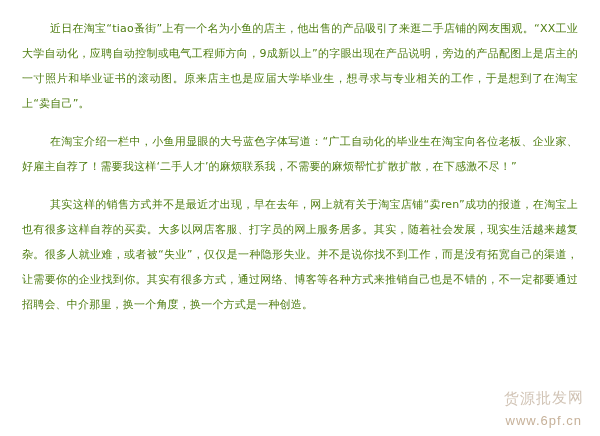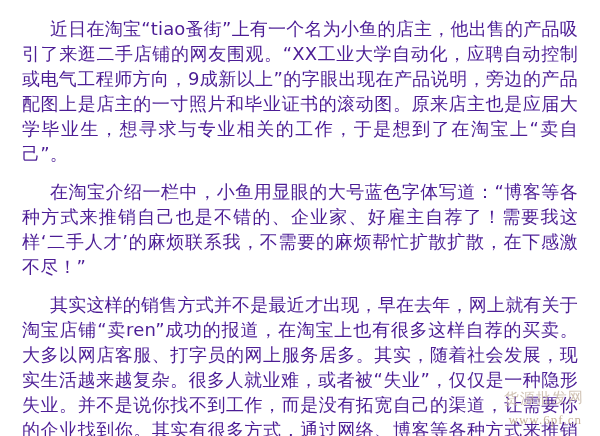--- a/index.html
+++ b/index.html
@@ -18,23 +18,23 @@
     position: absolute;
     left: 0;
     top: 0;
     width: 600px;
     height: 436px;
     box-sizing: border-box;
     padding: 16px 22px 6px 22px;
   }
   .para {
     margin: 0 0 13px 0;
-    font-size: 18px;
+    font-size: 11px;
     line-height: 25px;
-    color: #4c1d95;
+    color: #4d7c0f;
     text-align: justify;
     text-indent: 28px;
     letter-spacing: 0.2px;
     font-family: "DejaVu Sans", "Liberation Sans", sans-serif;
   }
   .para:last-of-type {
     margin-bottom: 0;
   }
   .watermark {
     position: absolute;
@@ -47,29 +47,29 @@
     opacity: 0.85;
     pointer-events: none;
     transform: rotate(-1deg);
   }
   .watermark-sub {
     position: absolute;
     right: 18px;
     bottom: 8px;
     font-size: 13px;
     color: #c0a98f;
-    font-family: Liberation Serif, serif;
+    font-family: Liberation Sans, sans-serif;
     letter-spacing: 1px;
     opacity: 0.9;
     pointer-events: none;
   }
 </style>
 </head>
 <body>
 
 <div class="article">
   <p class="para">近日在淘宝“tiao蚤街”上有一个名为小鱼的店主，他出售的产品吸引了来逛二手店铺的网友围观。“XX工业大学自动化，应聘自动控制或电气工程师方向，9成新以上”的字眼出现在产品说明，旁边的产品配图上是店主的一寸照片和毕业证书的滚动图。原来店主也是应届大学毕业生，想寻求与专业相关的工作，于是想到了在淘宝上“卖自己”。</p>
-  <p class="para">在淘宝介绍一栏中，小鱼用显眼的大号蓝色字体写道：“博客等各种方式来推销自己也是不错的、企业家、好雇主自荐了！需要我这样‘二手人才’的麻烦联系我，不需要的麻烦帮忙扩散扩散，在下感激不尽！”</p>
+  <p class="para">在淘宝介绍一栏中，小鱼用显眼的大号蓝色字体写道：“广工自动化的毕业生在淘宝向各位老板、企业家、好雇主自荐了！需要我这样‘二手人才’的麻烦联系我，不需要的麻烦帮忙扩散扩散，在下感激不尽！”</p>
   <p class="para">其实这样的销售方式并不是最近才出现，早在去年，网上就有关于淘宝店铺“卖ren”成功的报道，在淘宝上也有很多这样自荐的买卖。大多以网店客服、打字员的网上服务居多。其实，随着社会发展，现实生活越来越复杂。很多人就业难，或者被“失业”，仅仅是一种隐形失业。并不是说你找不到工作，而是没有拓宽自己的渠道，让需要你的企业找到你。其实有很多方式，通过网络、博客等各种方式来推销自己也是不错的，不一定都要通过招聘会、中介那里，换一个角度，换一个方式是一种创造。</p>
 </div>
 
 <div class="watermark">货源批发网</div>
 <div class="watermark-sub">www.6pf.cn</div>
 
 </body></html>

